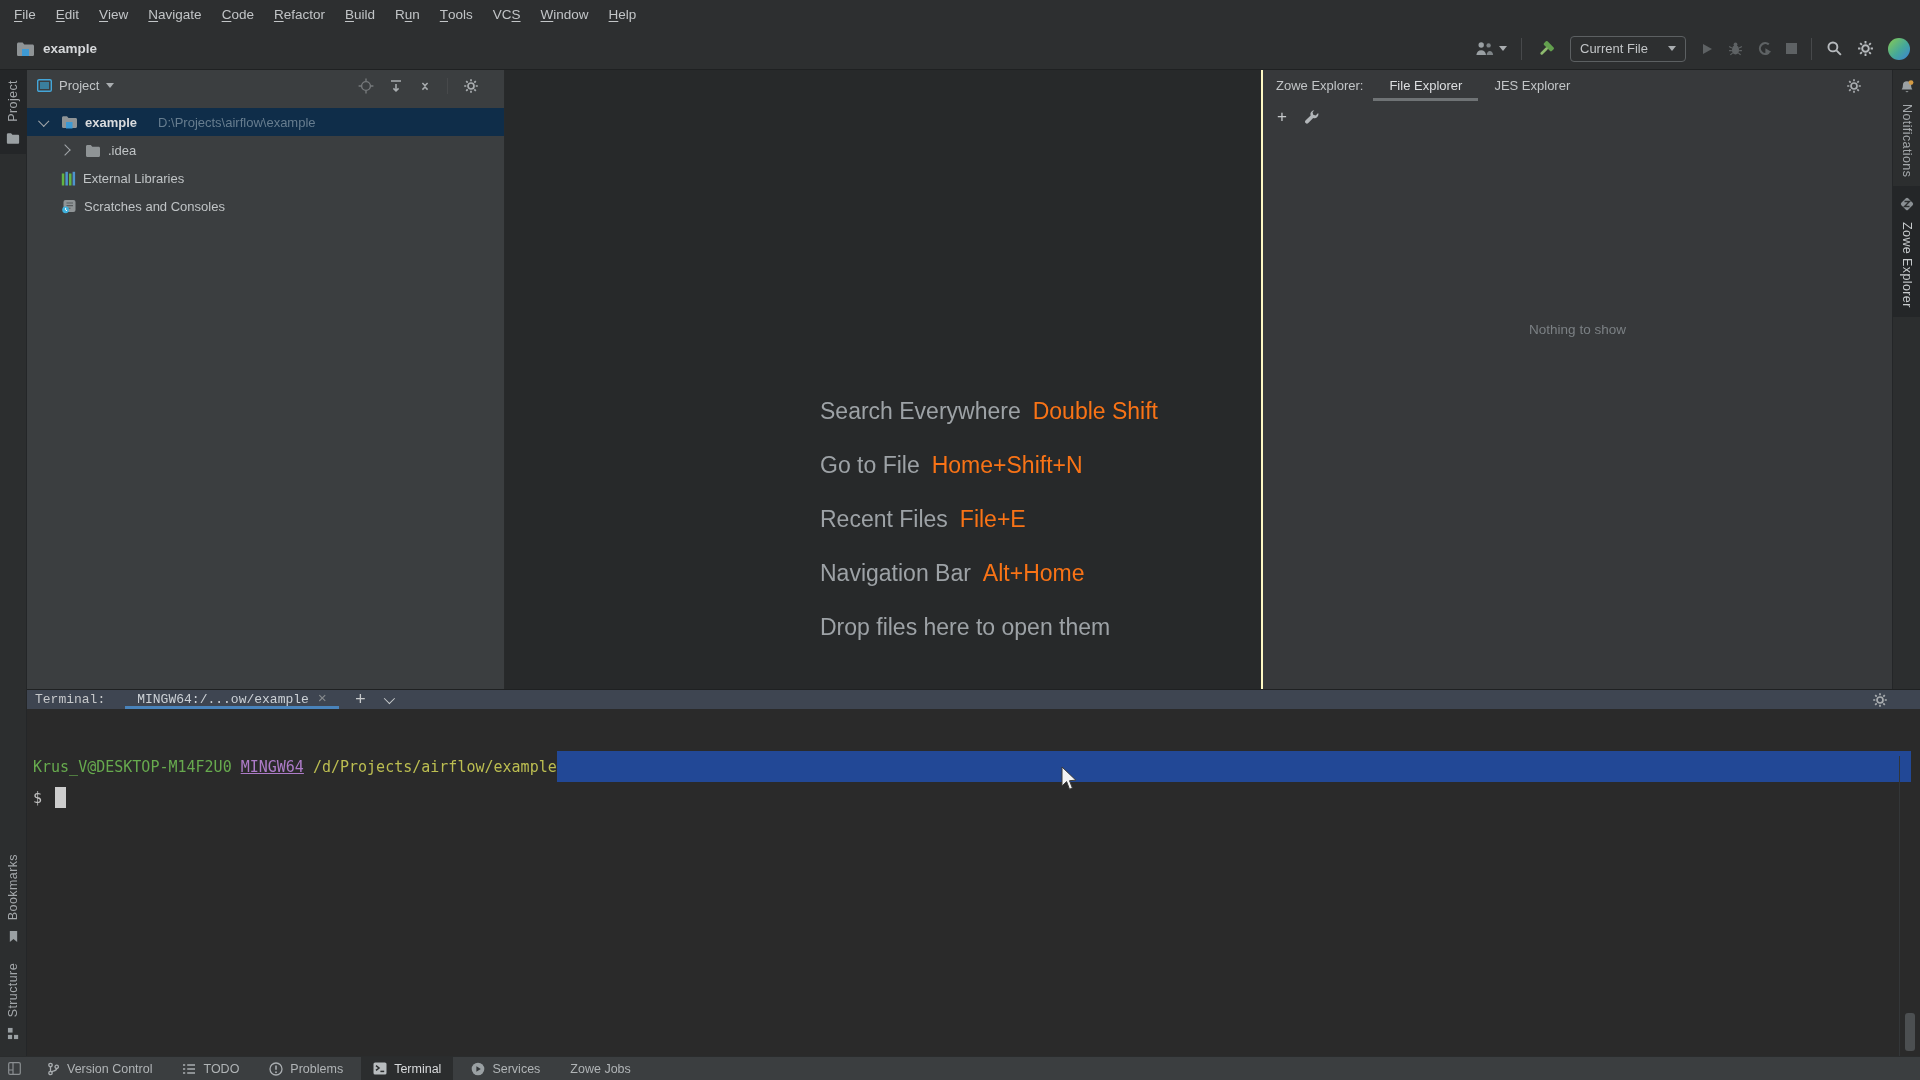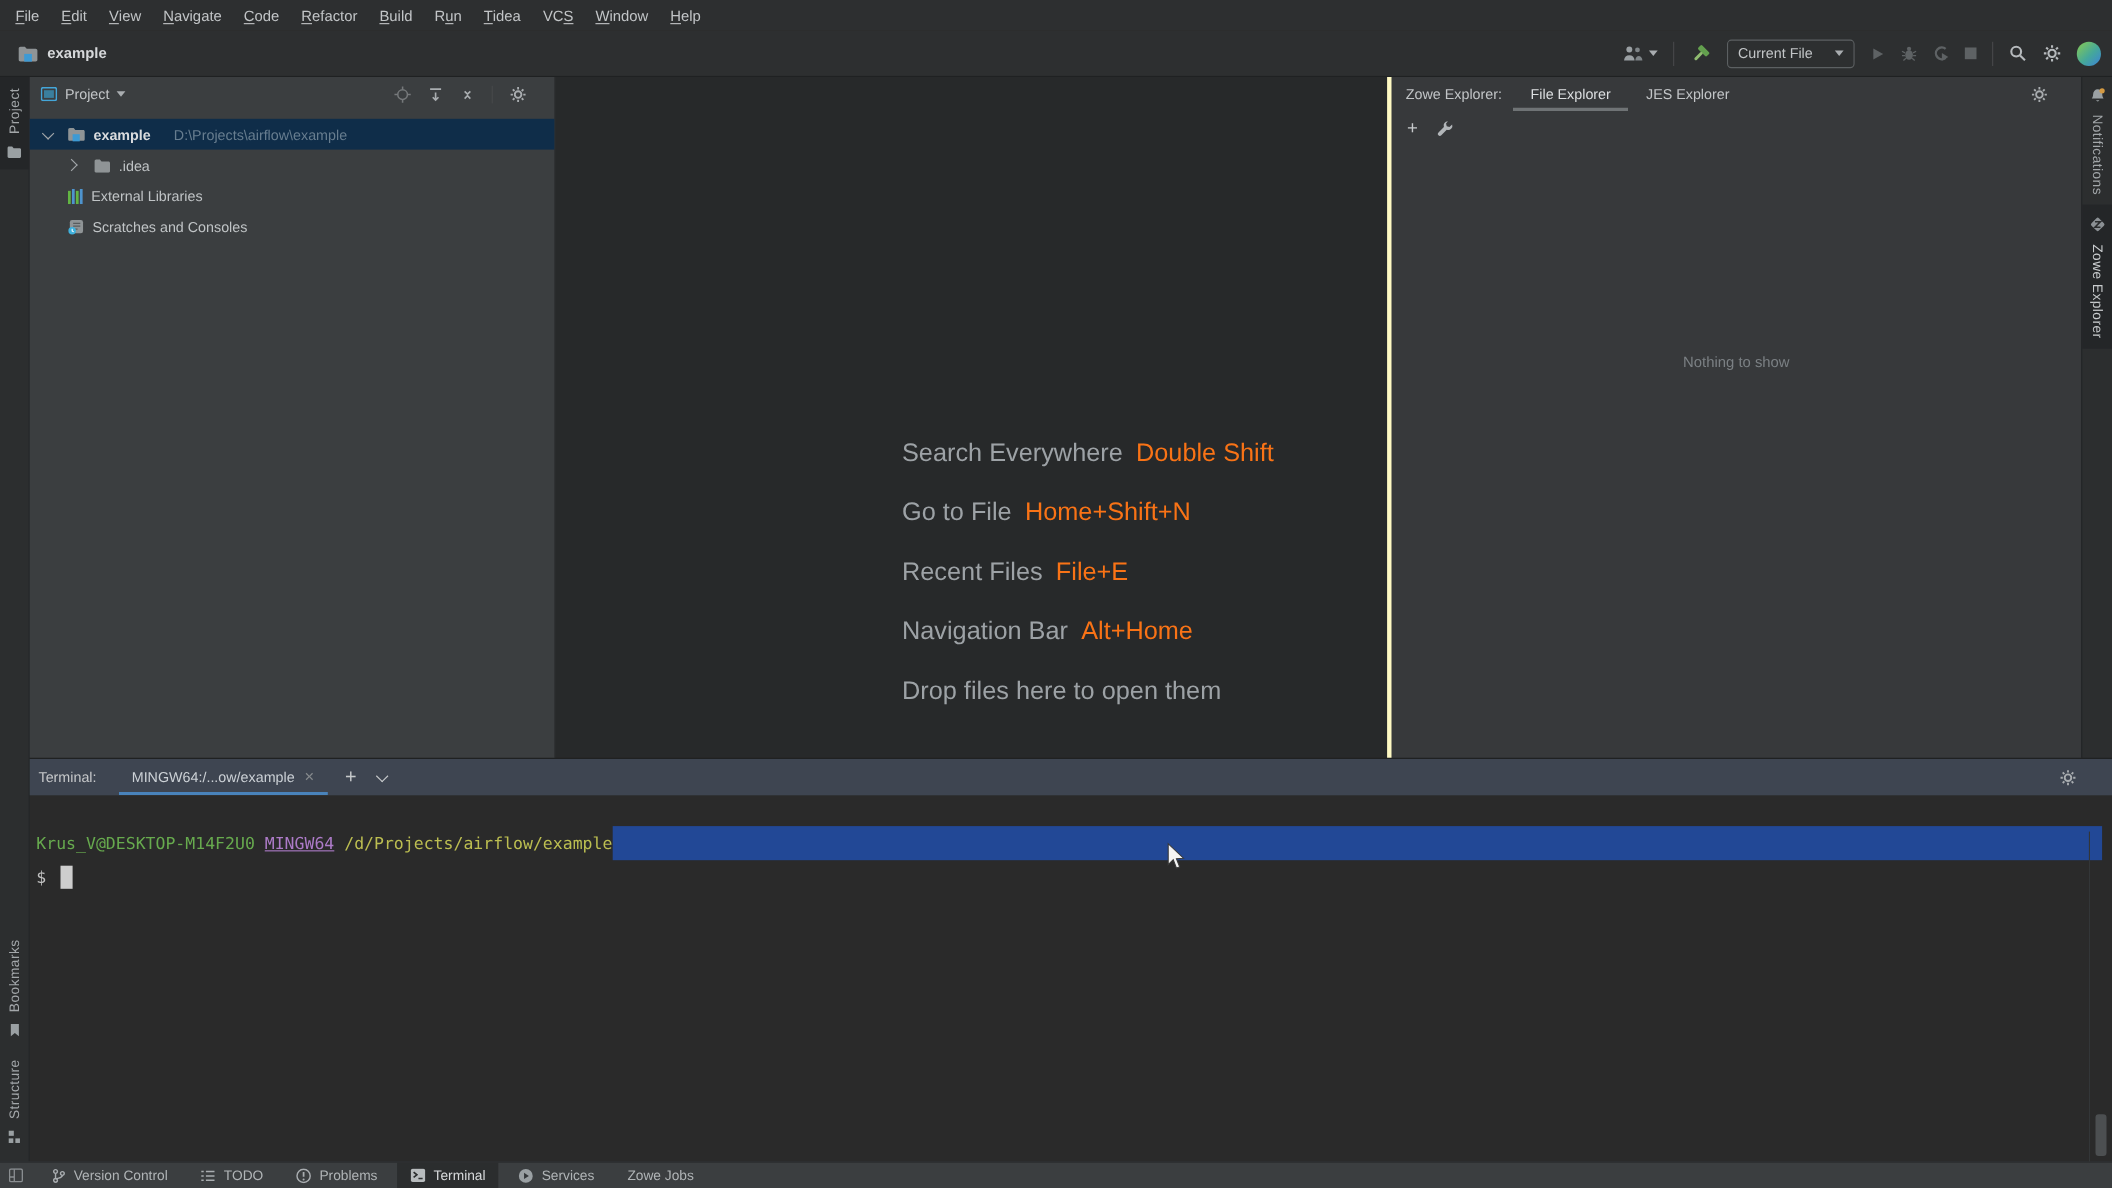--- a/index.html
+++ b/index.html
@@ -73,21 +73,21 @@
     background:#27292a;
   }
   .shortcuts { position:absolute; left:315px; top:314px; }
   .sc-row { height:54px; display:flex; align-items:center; gap:12px; font-size:23px; }
   .sc-label { color:#9da2a6; }
   .sc-keys { color:#f97316; }
 
   
   .zowe-panel {
     position:absolute; left:1261px; top:70px; width:631px; height:619px;
-    background:#37393b; border-left:4px solid #fef9c3;
+    background:#37393b; border-left:2px solid #fef9c3;
   }
   .zowe-header { height:31px; display:flex; align-items:stretch; padding-left:13px; }
   .zowe-header .zlabel { align-self:center; color:#c2c5c7; margin-right:10px; }
   .ztab { display:flex; align-items:center; padding:0 16px; color:#c2c5c7; }
   .ztab.active { color:#dddfe1; box-shadow:inset 0 -3px 0 #6f7375; }
   .zowe-hicons { margin-left:auto; display:flex; align-items:center; gap:16px; padding-right:14px; }
   .zowe-toolbar { height:31px; display:flex; align-items:center; gap:17px; padding-left:14px; }
   .plus-glyph { color:#c6c9cb; font-size:17px; line-height:1; }
   .zowe-empty { position:absolute; top:252px; width:100%; text-align:center; color:#7b8084; font-size:13.5px; }
 
@@ -95,21 +95,21 @@
   .right-strip {
     position:absolute; left:1892px; top:70px; width:28px; height:619px;
     background:#2c2e2f; border-left:1px solid #242628;
     display:flex; flex-direction:column; align-items:center;
   }
   .rstrip-tab { display:flex; flex-direction:column; align-items:center; width:28px; padding:9px 0; gap:9px; }
   .rstrip-tab.active { background:#242628; }
 
   
   .terminal-panel { position:absolute; left:27px; top:689px; width:1893px; height:367px; background:#2a2a2a; border-top:1px solid #1f2122; }
-  .term-tabbar { height:33px; background:#3e4551; display:flex; align-items:stretch; padding-left:8px; }
+  .term-tabbar { height:19px; background:#3e4551; display:flex; align-items:stretch; padding-left:8px;font-family:Liberation Mono, monospace; }
   .term-label { align-self:center; color:#c6c8ca; margin-right:20px; }
   .term-tab { display:flex; align-items:center; gap:9px; padding:0 12px; color:#ccd1d6; box-shadow:inset 0 -3px 0 #4983bb; }
   .term-tab .close { color:#878b8e; font-size:15px; }
   .term-tabbar .newtab { align-self:center; color:#c6c9cb; font-size:18px; margin-left:16px; }
   .term-tabbar .chevdn { align-self:center; margin-left:18px; width:8px; height:8px; border-right:1.7px solid #c6c9cb; border-bottom:1.7px solid #c6c9cb; transform:rotate(45deg) translateY(-2px); }
   .term-hicons { margin-left:auto; display:flex; align-items:center; gap:16px; padding-right:16px; }
   .term-body { position:absolute; left:0; top:33px; width:100%; height:334px; font-family:"DejaVu Sans Mono", monospace; font-size:15px; }
   .t-line1 { position:absolute; left:6px; right:0; top:28px; height:31px; display:flex; align-items:center; }
   .t-line1 span { margin-right:9px; white-space:pre; }
   .t-user { color:#67aa4e; }
@@ -184,21 +184,21 @@
 
       <div class="menu-item">
         <span>R</span>
         <span class="mn">u</span>
         <span>n</span>
       </div>
 
       <div class="menu-item">
         <span></span>
         <span class="mn">T</span>
-        <span>idea</span>
+        <span>ools</span>
       </div>
 
       <div class="menu-item">
         <span>VC</span>
         <span class="mn">S</span>
         <span></span>
       </div>
 
       <div class="menu-item">
         <span></span>

